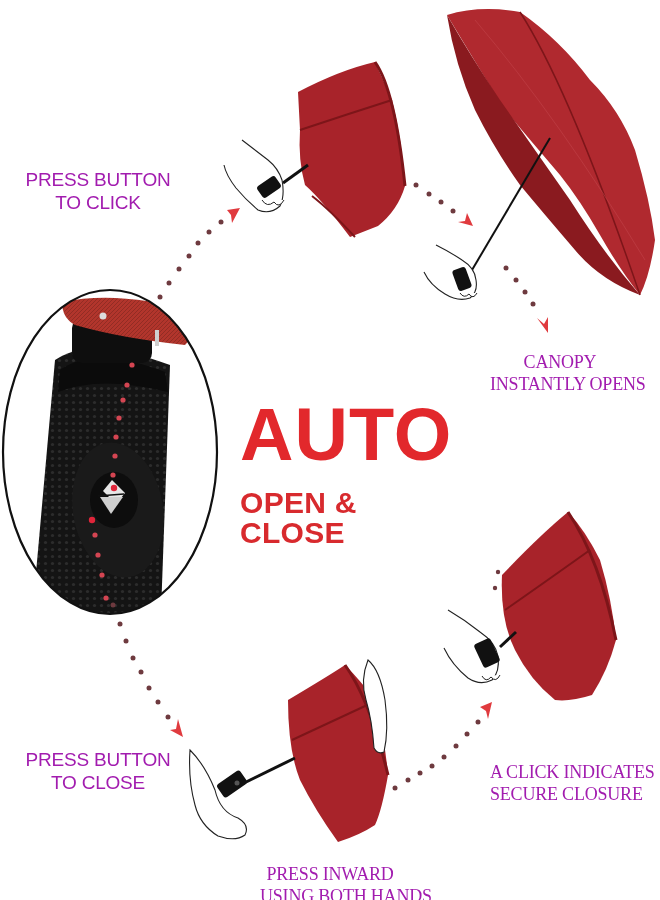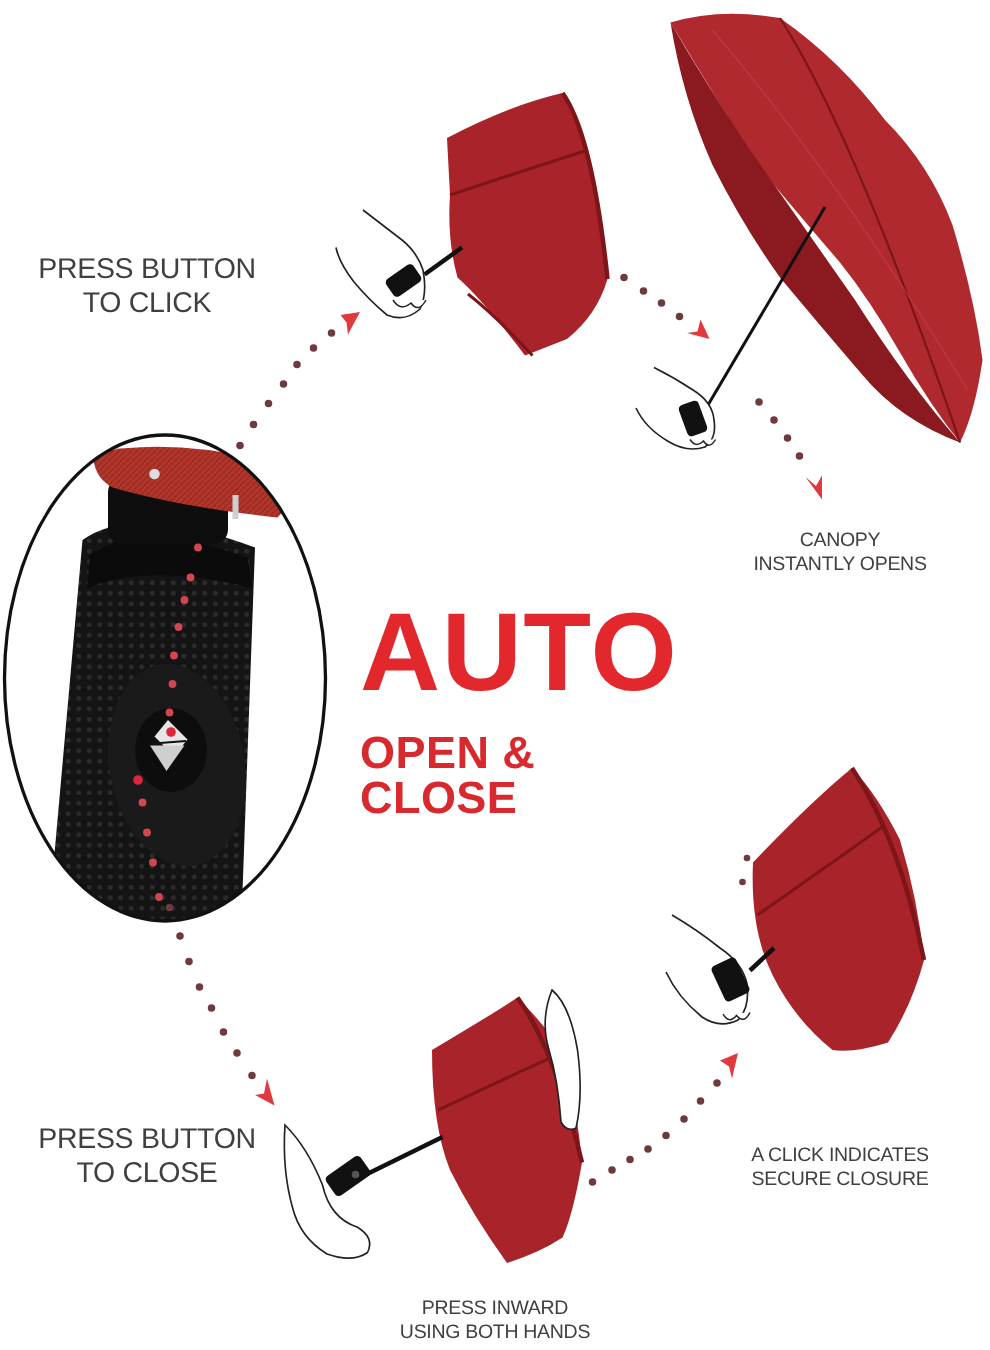--- a/index.html
+++ b/index.html
@@ -1,21 +1,21 @@
 <!DOCTYPE html>
 <html><head>
 <meta charset="utf-8">
 <style>
   html, body { margin: 0; padding: 0; background: #ffffff; }
   body { width: 660px; height: 900px; position: relative; overflow: hidden; font-family: "Liberation Sans", sans-serif; }
   .stage { position: absolute; left: 0; top: 0; width: 660px; height: 900px; }
   svg.art { position: absolute; left: 0; top: 0; width: 660px; height: 900px; }
-  .caption { position: absolute; color: #404040; text-align: center; line-height: 1.22; letter-spacing: -0.2px; font-family: "Liberation Sans", sans-serif; }
+  .caption { position: absolute; color: #a21caf; text-align: center; line-height: 1.22; letter-spacing: -0.2px; font-family: "Liberation Sans", sans-serif; }
   .caption.big { font-size: 19px; }
-  .caption.small { font-size: 13px; }
+  .caption.small { font-size: 18px; font-family: Liberation Serif, serif; }
   .caption span { display: block; white-space: nowrap; }
   .headline { position: absolute; font-family: "Liberation Sans", sans-serif; font-weight: bold; color: #e2282c; }
   .headline .auto { display: block; font-size: 74px; letter-spacing: 1px; line-height: 1; }
   .headline .sub { display: block; font-size: 30px; line-height: 1; margin-top: 16px; color: #d82a2e; letter-spacing: 0.3px; }
 </style>
 </head>
 <body>
 
 <div class="stage">
 

